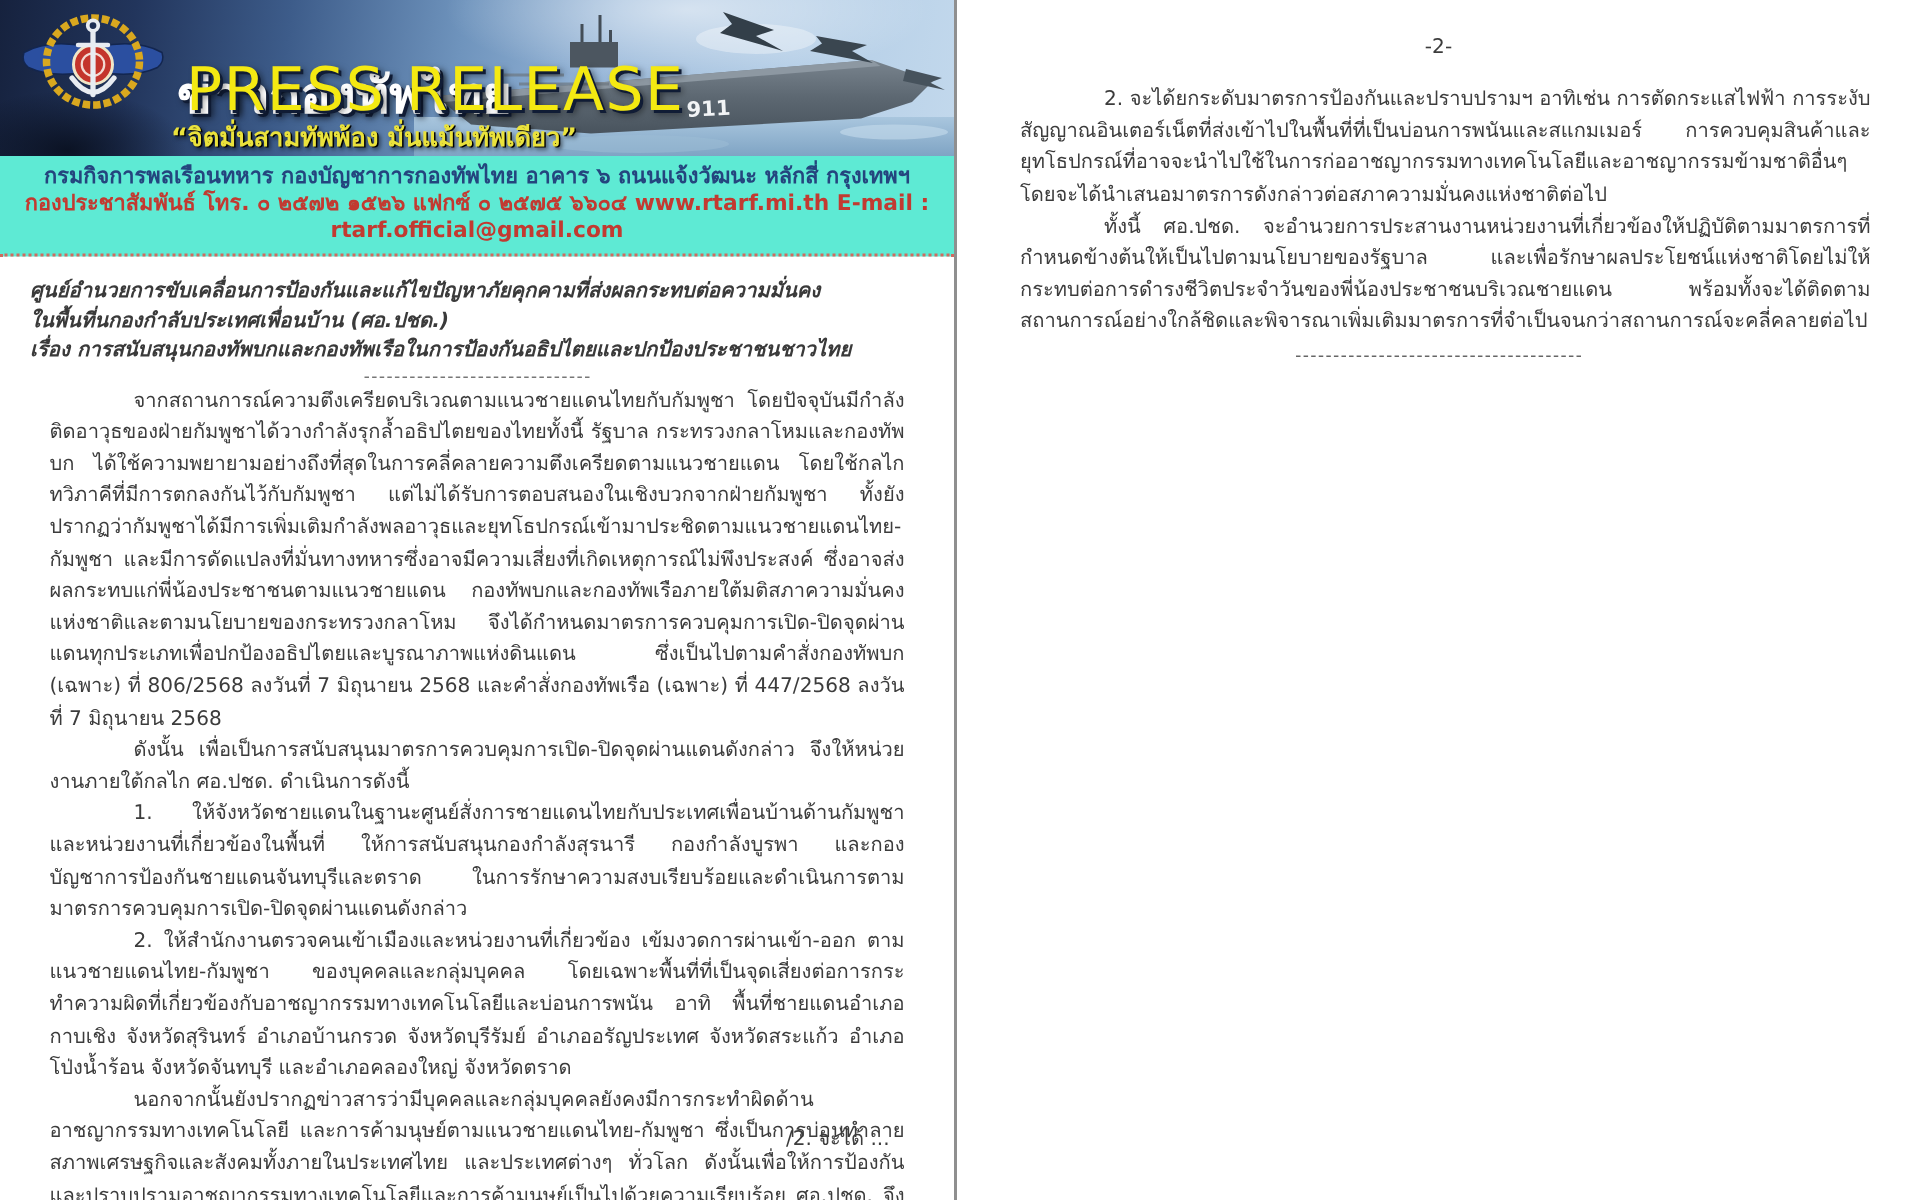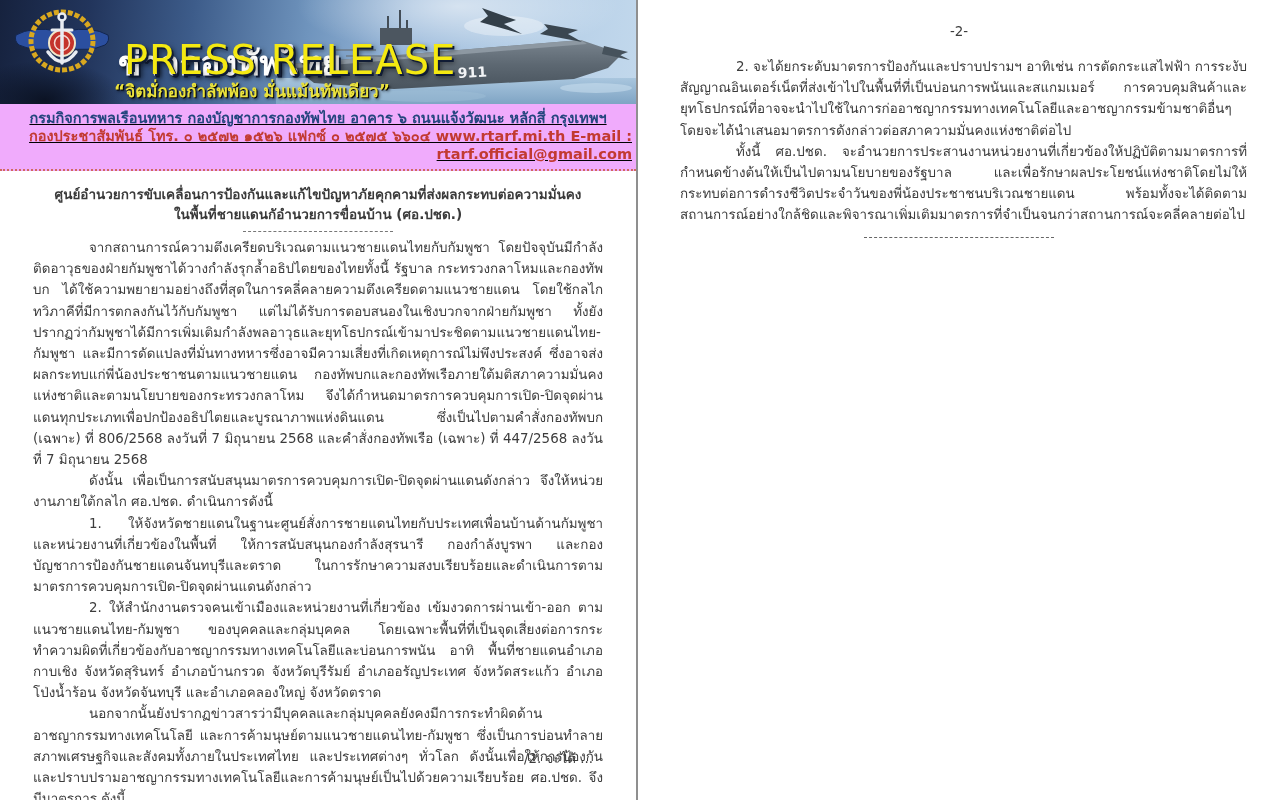--- a/index.html
+++ b/index.html
@@ -31,26 +31,26 @@
   .banner-title-en {
     position:absolute; left:124px; top:37px; font-size:40px; font-weight:400; color:#f4e912;
     letter-spacing:1px; text-shadow:2px 2px 0 #101c35, 3px 3px 5px rgba(0,0,0,.55); white-space:nowrap;
   }
   .banner-slogan {
     position:absolute; left:114px; top:77px; font-size:17px; font-weight:700; color:#eae23c;
     text-shadow:1px 1px 0 #000, 2px 2px 3px rgba(0,0,0,.6); white-space:nowrap;
   }
 
   
-  .address { text-align:center; padding:5px 4px 6px; border-bottom:2px dotted #d06a60; background:#f0abfc;text-decoration:underline; }
+  .address { text-align:center; padding:5px 4px 6px; border-bottom:2px dotted #d06a60; background:#5eead4; }
   .address-line1 { font-size:14.5px; font-weight:700; color:#24457e; line-height:18px; }
-  .address-line2 { font-size:14.5px; font-weight:700; color:#c23a31; line-height:18px;text-align:right; }
+  .address-line2 { font-size:14.5px; font-weight:700; color:#c23a31; line-height:18px; }
 
   
-  .doc-title { margin:14px 20px 0; text-align:center; font-size:13.5px; font-weight:700; color:#3a3a3a; line-height:19.5px; }
+  .doc-title { margin:14px 20px 0; text-align:left; font-size:13.5px; font-weight:700; color:#3a3a3a; line-height:19.5px;font-style:italic; }
   .title-sep { width:150px; height:0; margin:7px auto 5px; border-bottom:1.5px dashed #777; }
   .body-text { margin:0 33px; text-align:justify; font-size:13.4px; color:#3c3c3c; line-height:21.2px; overflow-wrap:break-word; }
   .body-text p { margin:0; text-indent:56px; }
   .footer-note { position:absolute; left:524px; top:748px; font-size:13.4px; color:#3c3c3c; white-space:nowrap; }
 
   .page-num { margin-top:24px; text-align:center; font-size:13.4px; color:#3c3c3c; }
   .body-text-right { margin:17px 33px 0 42px; text-align:justify; font-size:13.4px; color:#3c3c3c; line-height:21.2px; overflow-wrap:break-word; }
   .body-text-right p { margin:0; text-indent:56px; }
   .end-sep { width:190px; height:0; margin:11px auto 0; border-bottom:1.5px dashed #666; }
 </style>
@@ -106,31 +106,32 @@
         <g stroke="#e8ecf2" fill="none" stroke-linecap="round">
           <circle cx="50" cy="12" r="3.5" stroke-width="2.5"></circle>
           <line x1="50" y1="16" x2="50" y2="58" stroke-width="3.5"></line>
           <line x1="40" y1="25" x2="60" y2="25" stroke-width="3"></line>
           <path d="M36,47 Q50,66 64,47" stroke-width="3.5"></path>
         </g>
       </svg>
 
       <div class="banner-title-thai">ข่าวกองทัพไทย</div>
       <div class="banner-title-en">PRESS RELEASE</div>
-      <div class="banner-slogan">“จิตมั่กองกำลัพพ้อง มั่นแม้นทัพเดียว”</div>
+      <div class="banner-slogan">“จิตมั่นสามทัพพ้อง มั่นแม้นทัพเดียว”</div>
     </div>
 
     <div class="address">
       <div class="address-line1">กรมกิจการพลเรือนทหาร กองบัญชาการกองทัพไทย อาคาร ๖ ถนนแจ้งวัฒนะ หลักสี่ กรุงเทพฯ</div>
       <div class="address-line2">กองประชาสัมพันธ์  โทร. ๐ ๒๕๗๒ ๑๕๒๖  แฟกซ์ ๐ ๒๕๗๕ ๖๖๐๔  www.rtarf.mi.th  E-mail : rtarf.official@gmail.com</div>
     </div>
 
     <div class="doc-title">
       <div>ศูนย์อำนวยการขับเคลื่อนการป้องกันและแก้ไขปัญหาภัยคุกคามที่ส่งผลกระทบต่อความมั่นคง</div>
-      <div>ในพื้นที่ชายแดนกัอำนวยการขื่อนบ้าน (ศอ.ปชด.)</div>
+      <div>ในพื้นที่นกองกำลับประเทศเพื่อนบ้าน (ศอ.ปชด.)</div>
+      <div>เรื่อง การสนับสนุนกองทัพบกและกองทัพเรือในการป้องกันอธิปไตยและปกป้องประชาชนชาวไทย</div>
     </div>
 
     <div class="title-sep"></div>
 
     <div class="body-text">
       <p>จากสถานการณ์ความตึงเครียดบริเวณตามแนวชายแดนไทยกับกัมพูชา โดยปัจจุบันมีกำลังติดอาวุธของฝ่ายกัมพูชาได้วางกำลังรุกล้ำอธิปไตยของไทยทั้งนี้ รัฐบาล กระทรวงกลาโหมและกองทัพบก ได้ใช้ความพยายามอย่างถึงที่สุดในการคลี่คลายความตึงเครียดตามแนวชายแดน โดยใช้กลไกทวิภาคีที่มีการตกลงกันไว้กับกัมพูชา แต่ไม่ได้รับการตอบสนองในเชิงบวกจากฝ่ายกัมพูชา ทั้งยังปรากฏว่ากัมพูชาได้มีการเพิ่มเติมกำลังพลอาวุธและยุทโธปกรณ์เข้ามาประชิดตามแนวชายแดนไทย-กัมพูชา และมีการดัดแปลงที่มั่นทางทหารซึ่งอาจมีความเสี่ยงที่เกิดเหตุการณ์ไม่พึงประสงค์ ซึ่งอาจส่งผลกระทบแก่พี่น้องประชาชนตามแนวชายแดน กองทัพบกและกองทัพเรือภายใต้มติสภาความมั่นคงแห่งชาติและตามนโยบายของกระทรวงกลาโหม จึงได้กำหนดมาตรการควบคุมการเปิด-ปิดจุดผ่านแดนทุกประเภทเพื่อปกป้องอธิปไตยและบูรณาภาพแห่งดินแดน ซึ่งเป็นไปตามคำสั่งกองทัพบก (เฉพาะ) ที่ 806/2568 ลงวันที่ 7 มิถุนายน 2568 และคำสั่งกองทัพเรือ (เฉพาะ) ที่ 447/2568 ลงวันที่ 7 มิถุนายน 2568</p>
       <p>ดังนั้น เพื่อเป็นการสนับสนุนมาตรการควบคุมการเปิด-ปิดจุดผ่านแดนดังกล่าว จึงให้หน่วยงานภายใต้กลไก ศอ.ปชด. ดำเนินการดังนี้</p>
       <p>1. ให้จังหวัดชายแดนในฐานะศูนย์สั่งการชายแดนไทยกับประเทศเพื่อนบ้านด้านกัมพูชา และหน่วยงานที่เกี่ยวข้องในพื้นที่ ให้การสนับสนุนกองกำลังสุรนารี กองกำลังบูรพา และกองบัญชาการป้องกันชายแดนจันทบุรีและตราด ในการรักษาความสงบเรียบร้อยและดำเนินการตามมาตรการควบคุมการเปิด-ปิดจุดผ่านแดนดังกล่าว</p>
       <p>2. ให้สำนักงานตรวจคนเข้าเมืองและหน่วยงานที่เกี่ยวข้อง เข้มงวดการผ่านเข้า-ออก ตามแนวชายแดนไทย-กัมพูชา ของบุคคลและกลุ่มบุคคล โดยเฉพาะพื้นที่ที่เป็นจุดเสี่ยงต่อการกระทำความผิดที่เกี่ยวข้องกับอาชญากรรมทางเทคโนโลยีและบ่อนการพนัน อาทิ พื้นที่ชายแดนอำเภอกาบเชิง จังหวัดสุรินทร์ อำเภอบ้านกรวด จังหวัดบุรีรัมย์ อำเภออรัญประเทศ จังหวัดสระแก้ว อำเภอโป่งน้ำร้อน จังหวัดจันทบุรี และอำเภอคลองใหญ่ จังหวัดตราด</p>
       <p>นอกจากนั้นยังปรากฏข่าวสารว่ามีบุคคลและกลุ่มบุคคลยังคงมีการกระทำผิดด้านอาชญากรรมทางเทคโนโลยี และการค้ามนุษย์ตามแนวชายแดนไทย-กัมพูชา ซึ่งเป็นการบ่อนทำลายสภาพเศรษฐกิจและสังคมทั้งภายในประเทศไทย และประเทศต่างๆ ทั่วโลก ดังนั้นเพื่อให้การป้องกันและปราบปรามอาชญากรรมทางเทคโนโลยีและการค้ามนุษย์เป็นไปด้วยความเรียบร้อย ศอ.ปชด. จึงมีมาตรการ ดังนี้</p>

